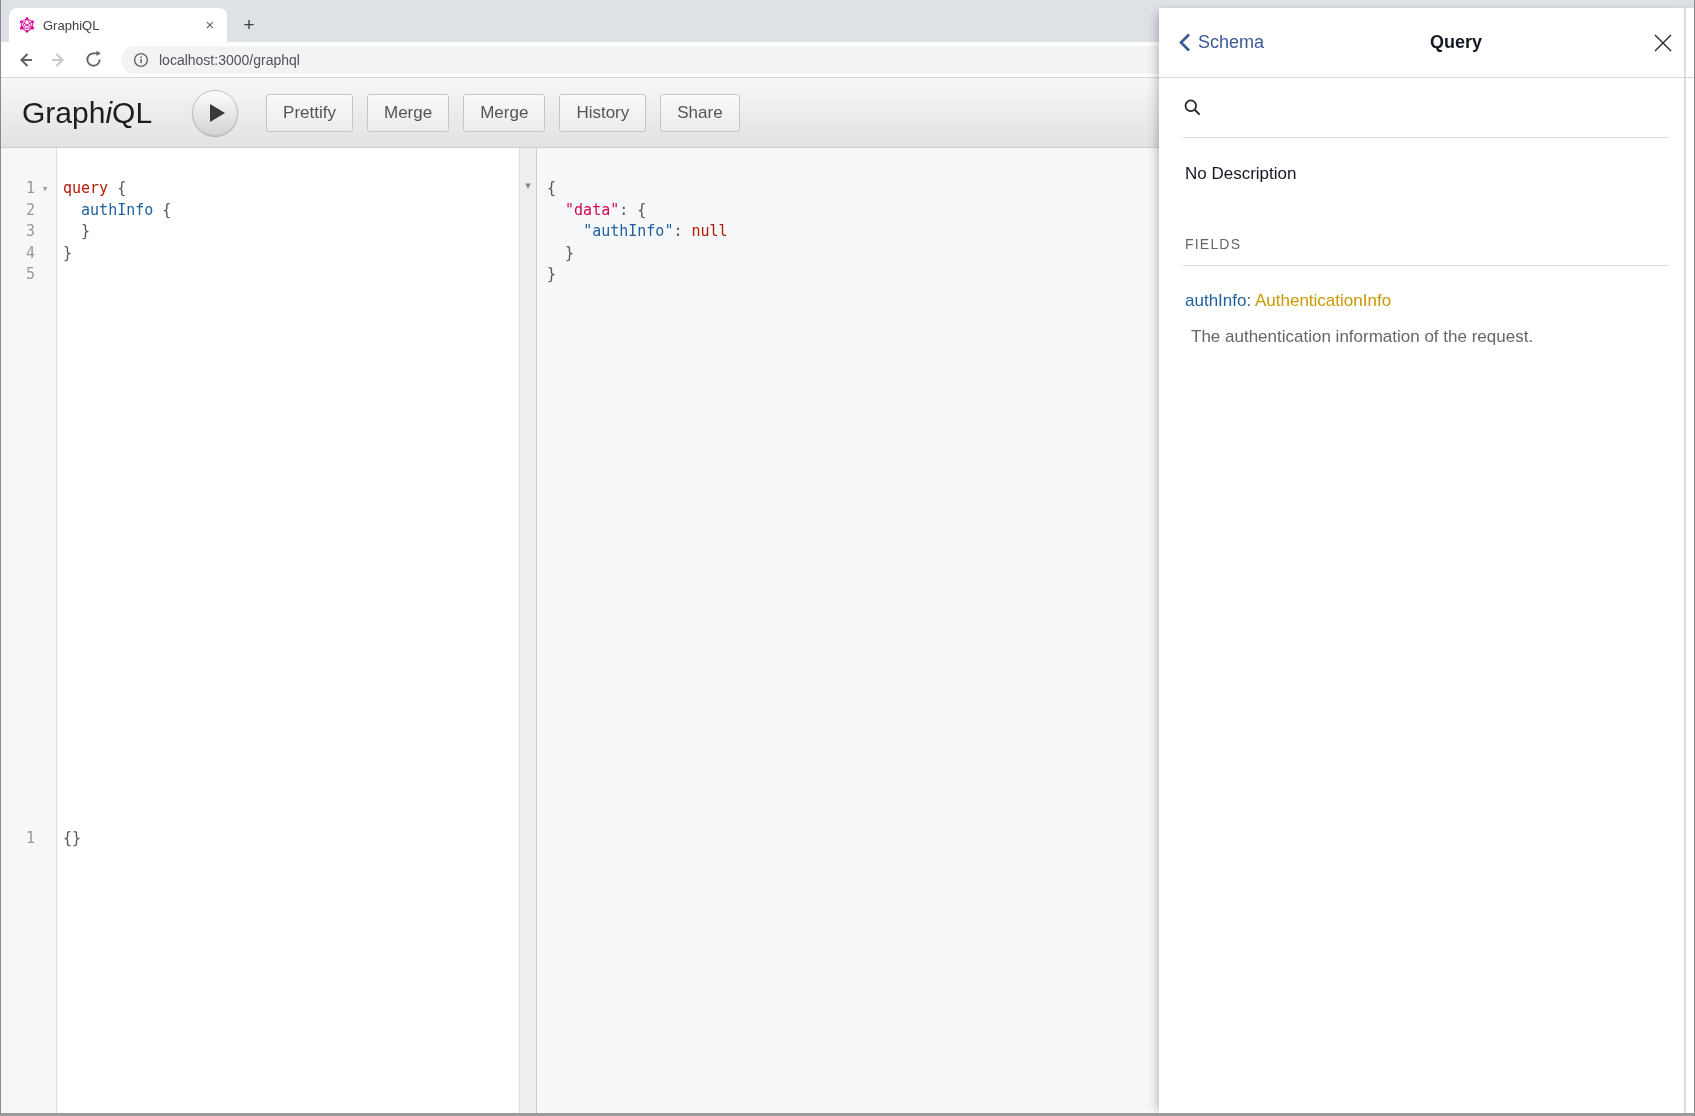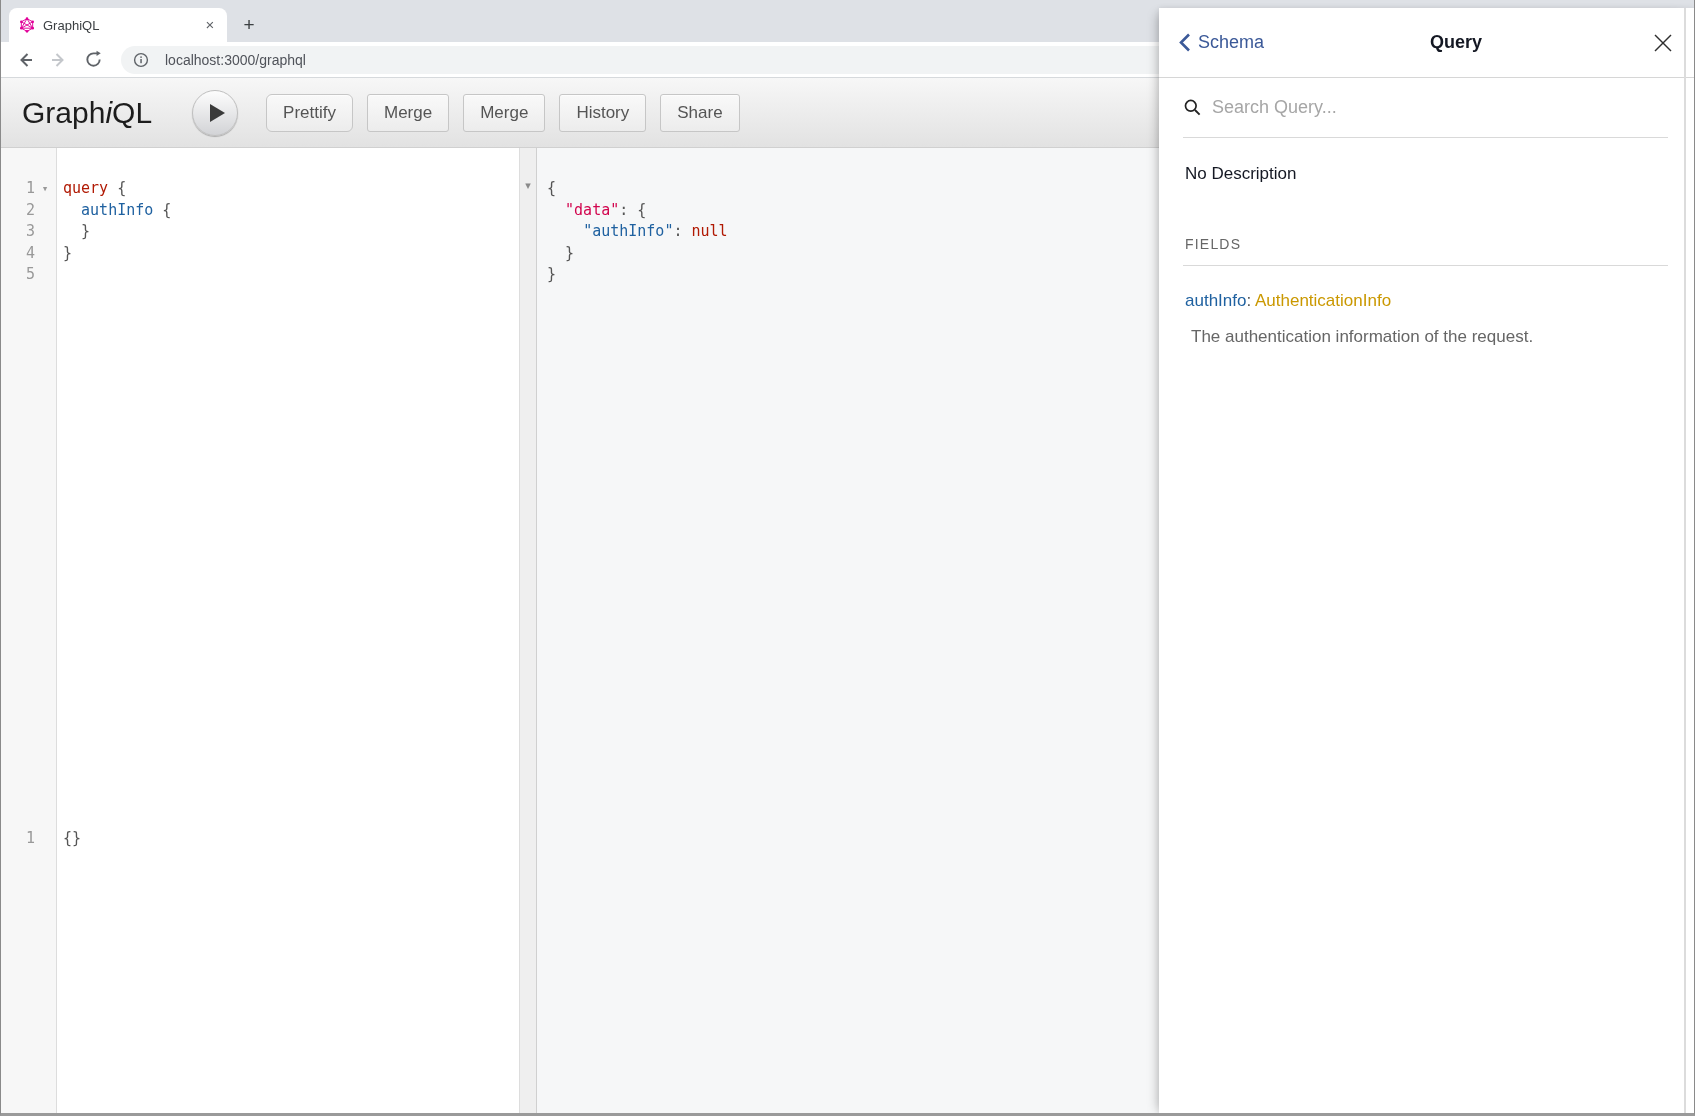--- a/index.html
+++ b/index.html
@@ -23,21 +23,21 @@
   .win-controls{ position:absolute; right:12px; top:0; height:42px; display:flex; align-items:center; }
   .badge-circle{ width:26px; height:26px; border-radius:50%; background:#404346; margin-right:22px; display:flex; align-items:center; justify-content:center; }
   .badge-caret{ width:0; height:0; border-left:5px solid transparent; border-right:5px solid transparent; border-top:6px solid #fff; margin-top:1px;}
   .win-btn{ width:28px; height:28px; display:flex; align-items:center; justify-content:center; color:#202124; margin-left:14px; }
   .win-min{ font-size:16px; line-height:10px; padding-bottom:6px;}
   .win-max-box{ width:11px; height:11px; border:1.5px solid #202124; }
   .win-close{ font-size:19px; }
 
   .toolbar{ height:36px; background:#fff; display:flex; align-items:center; padding:0 10px; border-bottom:1px solid #d6d9dc; }
   .nav-icon{ width:28px; height:28px; display:flex; align-items:center; justify-content:center; margin-right:6px; border-radius:50%; }
-  .addr-pill{ flex:1; height:28px; background:#f1f3f4; border-radius:14px; display:flex; align-items:center; padding:0 10px 0 12px; margin:0 8px; min-width:0;gap:6px;}
+  .addr-pill{ flex:1; height:28px; background:#f1f3f4; border-radius:14px; display:flex; align-items:center; padding:0 10px 0 12px; margin:0 8px; min-width:0;}
   .addr-url{ font-size:14px; color:#50535a; margin-left:10px; flex:1; white-space:nowrap; overflow:hidden;}
   .pill-icon{ width:24px; height:24px; display:flex; align-items:center; justify-content:center; margin-left:6px;}
   .ext-row{ display:flex; align-items:center; }
   .ext-icon{ width:26px; height:26px; display:flex; align-items:center; justify-content:center; margin-left:5px; }
   .ext-p{ width:20px; height:20px; background:#5f6368; border-radius:4px; color:#cfd2d6; font-size:12px; font-weight:bold; display:flex; align-items:center; justify-content:center;}
   .ext-tp{ color:#e03c31; font-weight:bold; font-size:14px; letter-spacing:-0.5px;}
   .react-sq{ width:21px; height:21px; background:#23272f; border-radius:3px; display:flex; align-items:center; justify-content:center;}
   .avatar{ width:25px; height:25px; border-radius:50%; background:#E74C25; color:#fff; font-size:13px; font-weight:bold; display:flex; align-items:center; justify-content:center; margin-left:8px;}
   .update-pill{
     height:26px; border:1.5px solid #188038; border-radius:14px; display:flex; align-items:center;
@@ -58,21 +58,21 @@
     width:46px; height:46px; border-radius:50%; margin-left:40px;
     background:linear-gradient(#fdfdfd,#d2d3d6); border:1px solid #bfbfbf;
     box-shadow:0 1px 1px rgba(0,0,0,.25); display:flex; align-items:center; justify-content:center;
   }
   .exec-tri{ width:0; height:0; border-left:15px solid #3a3a3a; border-top:9px solid transparent; border-bottom:9px solid transparent; margin-left:4px;}
   .tb-btn{
     margin-left:14px; padding:8px 16px; font-size:17px; color:#555;
     background:linear-gradient(#f9f9f9,#ececec); border:1px solid #c6c6c6; border-radius:3px;
     box-shadow:0 1px 0 rgba(255,255,255,.7) inset;
   }
-  .tb-btn:first-of-type{ margin-left:28px;border-radius:6px; }
+  .tb-btn:first-of-type{ margin-left:28px; }
 
   .gql-panes{ flex:1; display:flex; min-height:0; }
   .query-col{ width:518px; display:flex; flex-direction:column; background:#fff; flex:none;}
   .code-area{ height:670px; display:flex; overflow:hidden; }
   .cm-gutters{ width:56px; background:#f7f7f7; border-right:1px solid #ddd; padding-top:30px; flex:none;
     font-family:"DejaVu Sans Mono", monospace; font-size:15px; color:#999;}
   .gutter-row{ height:21.5px; line-height:21.5px; display:flex; }
   .gutter-row .ln{ width:34px; text-align:right; }
   .gutter-row .fold{ width:20px; text-align:center; font-size:11px; color:#999; }
   .cm-code{ flex:1; padding:30px 0 0 6px; font-family:"DejaVu Sans Mono", monospace; font-size:15px; }
@@ -375,21 +375,20 @@
         </span>
       </div>
       <div class="doc-body">
         <div class="doc-search">
           <span style="display:flex">
             <svg width="19" height="19" viewBox="0 0 20 20">
                 <circle cx="8.2" cy="8.2" r="5.6" stroke="#222" stroke-width="1.8" fill="none"></circle>
                 <line x1="12.6" y1="12.6" x2="17.5" y2="17.5" stroke="#222" stroke-width="2"></line>
               </svg>
           </span>
-          <input type="text" placeholder="Search Query..." style="">
         </div>
         <div class="doc-nodesc">No Description</div>
         <div class="doc-fields">FIELDS</div>
         <div class="doc-field-row">
           <span class="field-name">authInfo</span><span class="field-colon">:</span>
           <span class="field-type">AuthenticationInfo</span>
         </div>
         <div class="doc-field-desc">The authentication information of the request.</div>
       </div>
     </div>

